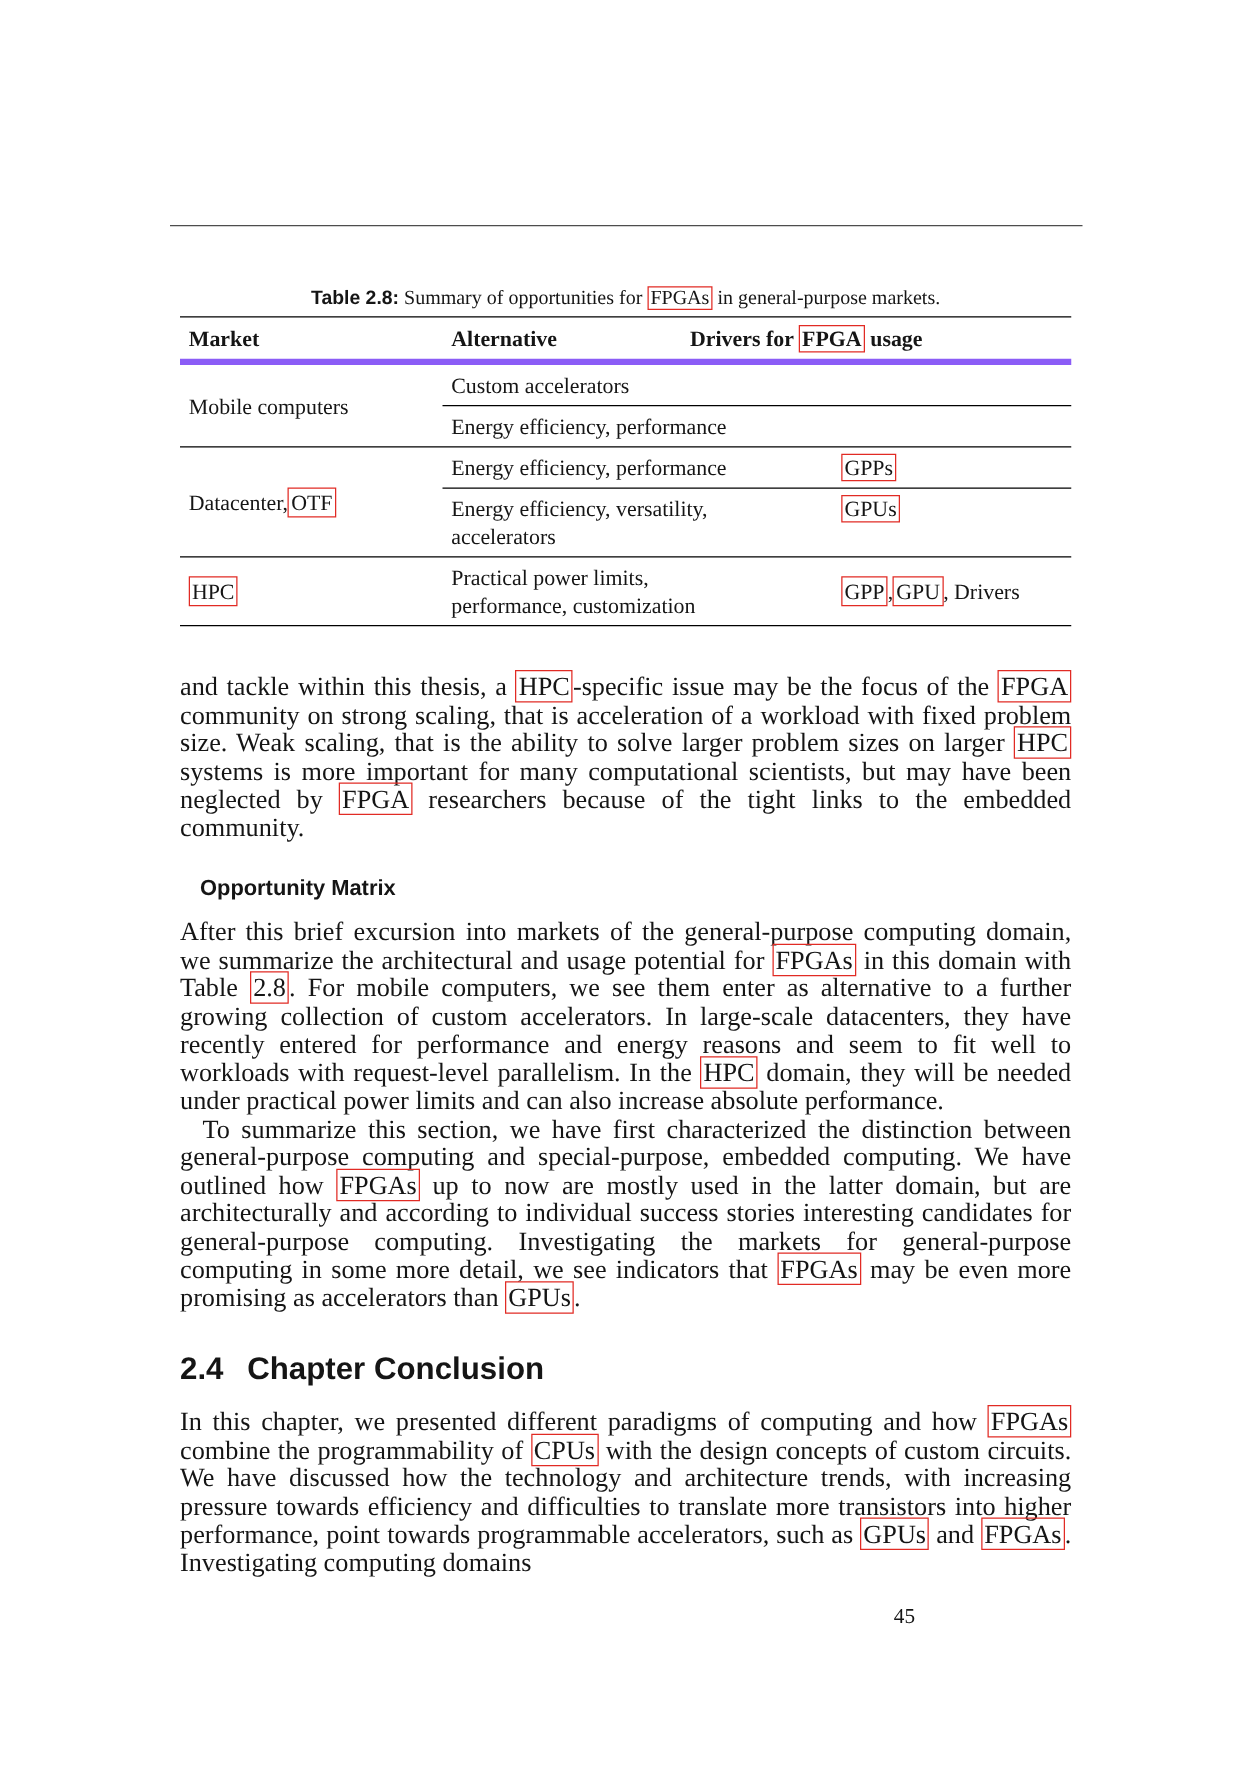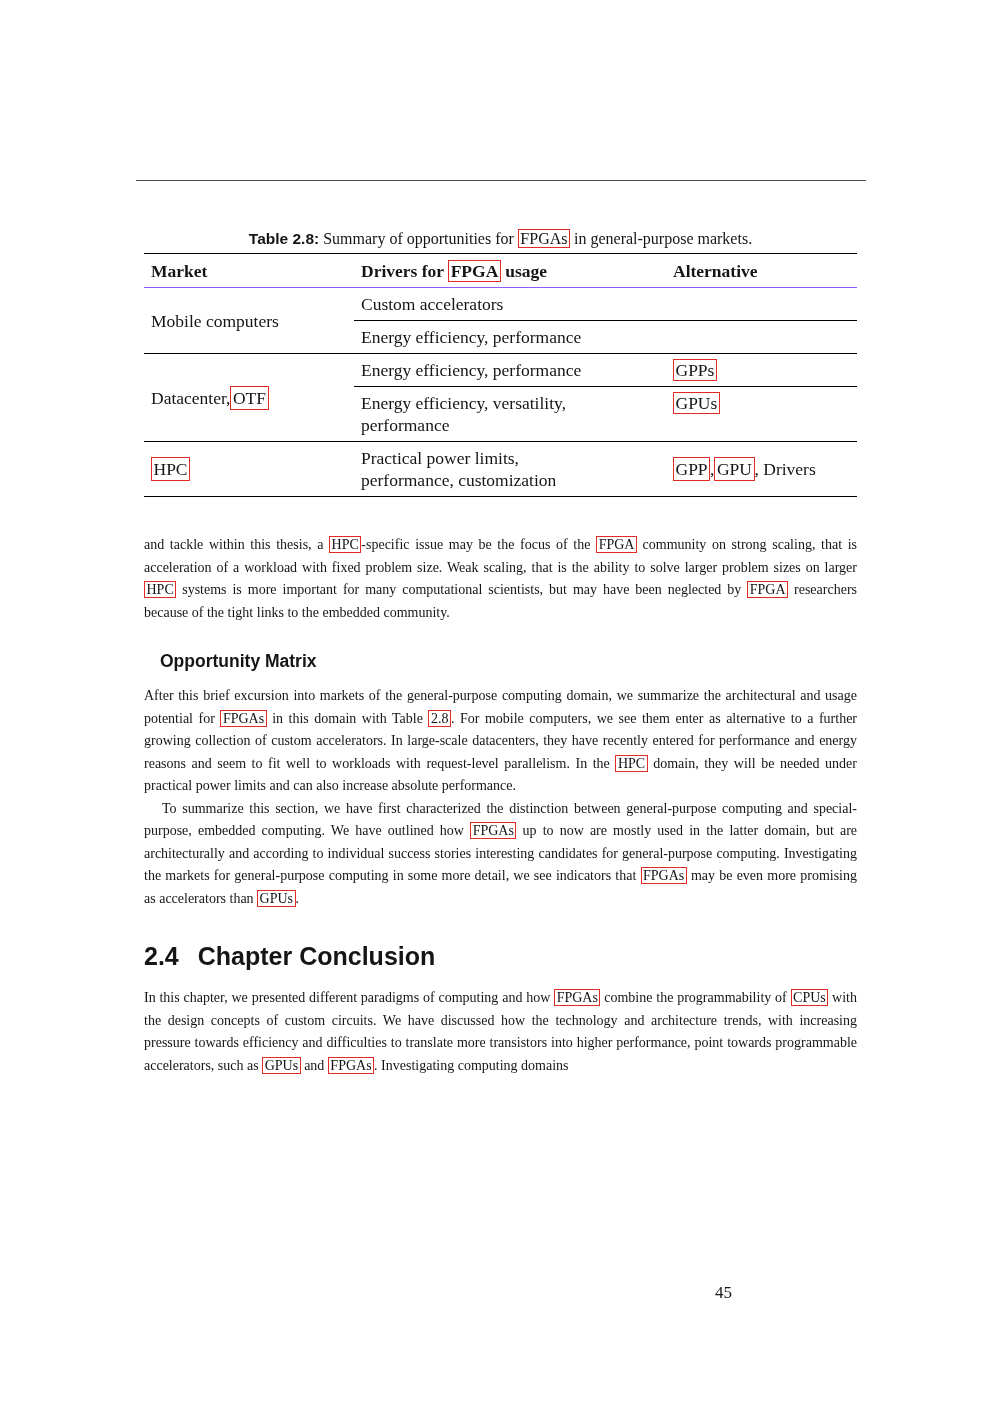--- a/index.html
+++ b/index.html
@@ -32,40 +32,40 @@
   .dtable{
     margin-top:4px;
     border-top:1.6px solid #000;
     border-bottom:1.6px solid #000;
     font-size:17.5px;
   }
   .cell{box-sizing:border-box;padding:5px 6px 5px 7px;line-height:22px;}
   .c1{width:210px;}
   .c2{width:312px;}
   .c3{flex:1;}
-  .thead{display:flex;border-bottom:1px solid #8b5cf6;font-weight:bold;}
+  .thead{display:flex;border-bottom:5px solid #8b5cf6;font-weight:bold;}
   .thead .cell{padding-top:6px;}
   .tgroup{display:flex;}
   .tgroup + .tgroup{border-top:1px solid #000;}
   .gmarket{width:210px;display:flex;align-items:center;}
   .grows{flex:1;display:flex;flex-direction:column;}
   .grow{display:flex;}
   .grow + .grow{border-top:1px solid #000;}
   .grow .c2{white-space:pre-line;}
   .vcenter{display:flex;align-items:center;}
   
   .linkbox{
     border:1.3px solid var(--linkbox,#e12b24);
     padding:0 1.5px;
   }
   
   .body-para{
     width:713px;margin:0;
     text-align:justify;
-    font-size:14px;line-height:22.5px;
+    font-size:21px;line-height:22.5px;
   }
   .first-after-table{margin-top:37px;}
   .indent{text-indent:18px;}
   .subheading{
     font-family:"Liberation Sans",sans-serif;
     font-weight:bold;font-size:17.5px;line-height:22px;
     margin:26px 0 13px 16px;
   }
   .section-heading{
     font-family:"Liberation Sans",sans-serif;
@@ -87,22 +87,22 @@
   <div class="head-rule"></div>
 
   <main class="content">
 
     <p class="caption"><span class="cap-label">Table 2.8:</span> <span class="cap-text"><span>Summary of opportunities for </span><span class="linkbox">FPGAs</span><span> in general-purpose markets.</span></span></p>
 
     <section class="dtable">
 
       <div class="thead">
         <div class="cell c1"><span>Market</span></div>
+        <div class="cell c3"><span>Alternative</span></div>
         <div class="cell c2"><span>Drivers for </span><span class="linkbox">FPGA</span><span> usage</span></div>
-        <div class="cell c3"><span>Alternative</span></div>
       </div>
 
       <div class="tgroup">
         <div class="gmarket cell">
             <span>Mobile computers</span>
           </div>
         <div class="grows">
           <div class="grow">
             <div class="cell c3"><span>Custom accelerators</span></div>
           </div>
@@ -117,21 +117,21 @@
             <span>Datacenter, </span>
             <span class="linkbox">OTF</span>
           </div>
         <div class="grows">
           <div class="grow">
             <div class="cell c2"><span>Energy efficiency, performance</span></div>
             <div class="cell c3"><span class="linkbox">GPPs</span></div>
           </div>
           <div class="grow">
             <div class="cell c2"><span>Energy efficiency, versatility,
-performance</span></div>
+accelerators</span></div>
             <div class="cell c3"><span class="linkbox">GPUs</span></div>
           </div>
         </div>
       </div>
 
       <div class="tgroup">
         <div class="gmarket cell">
             <span class="linkbox">HPC</span>
           </div>
         <div class="grows">

